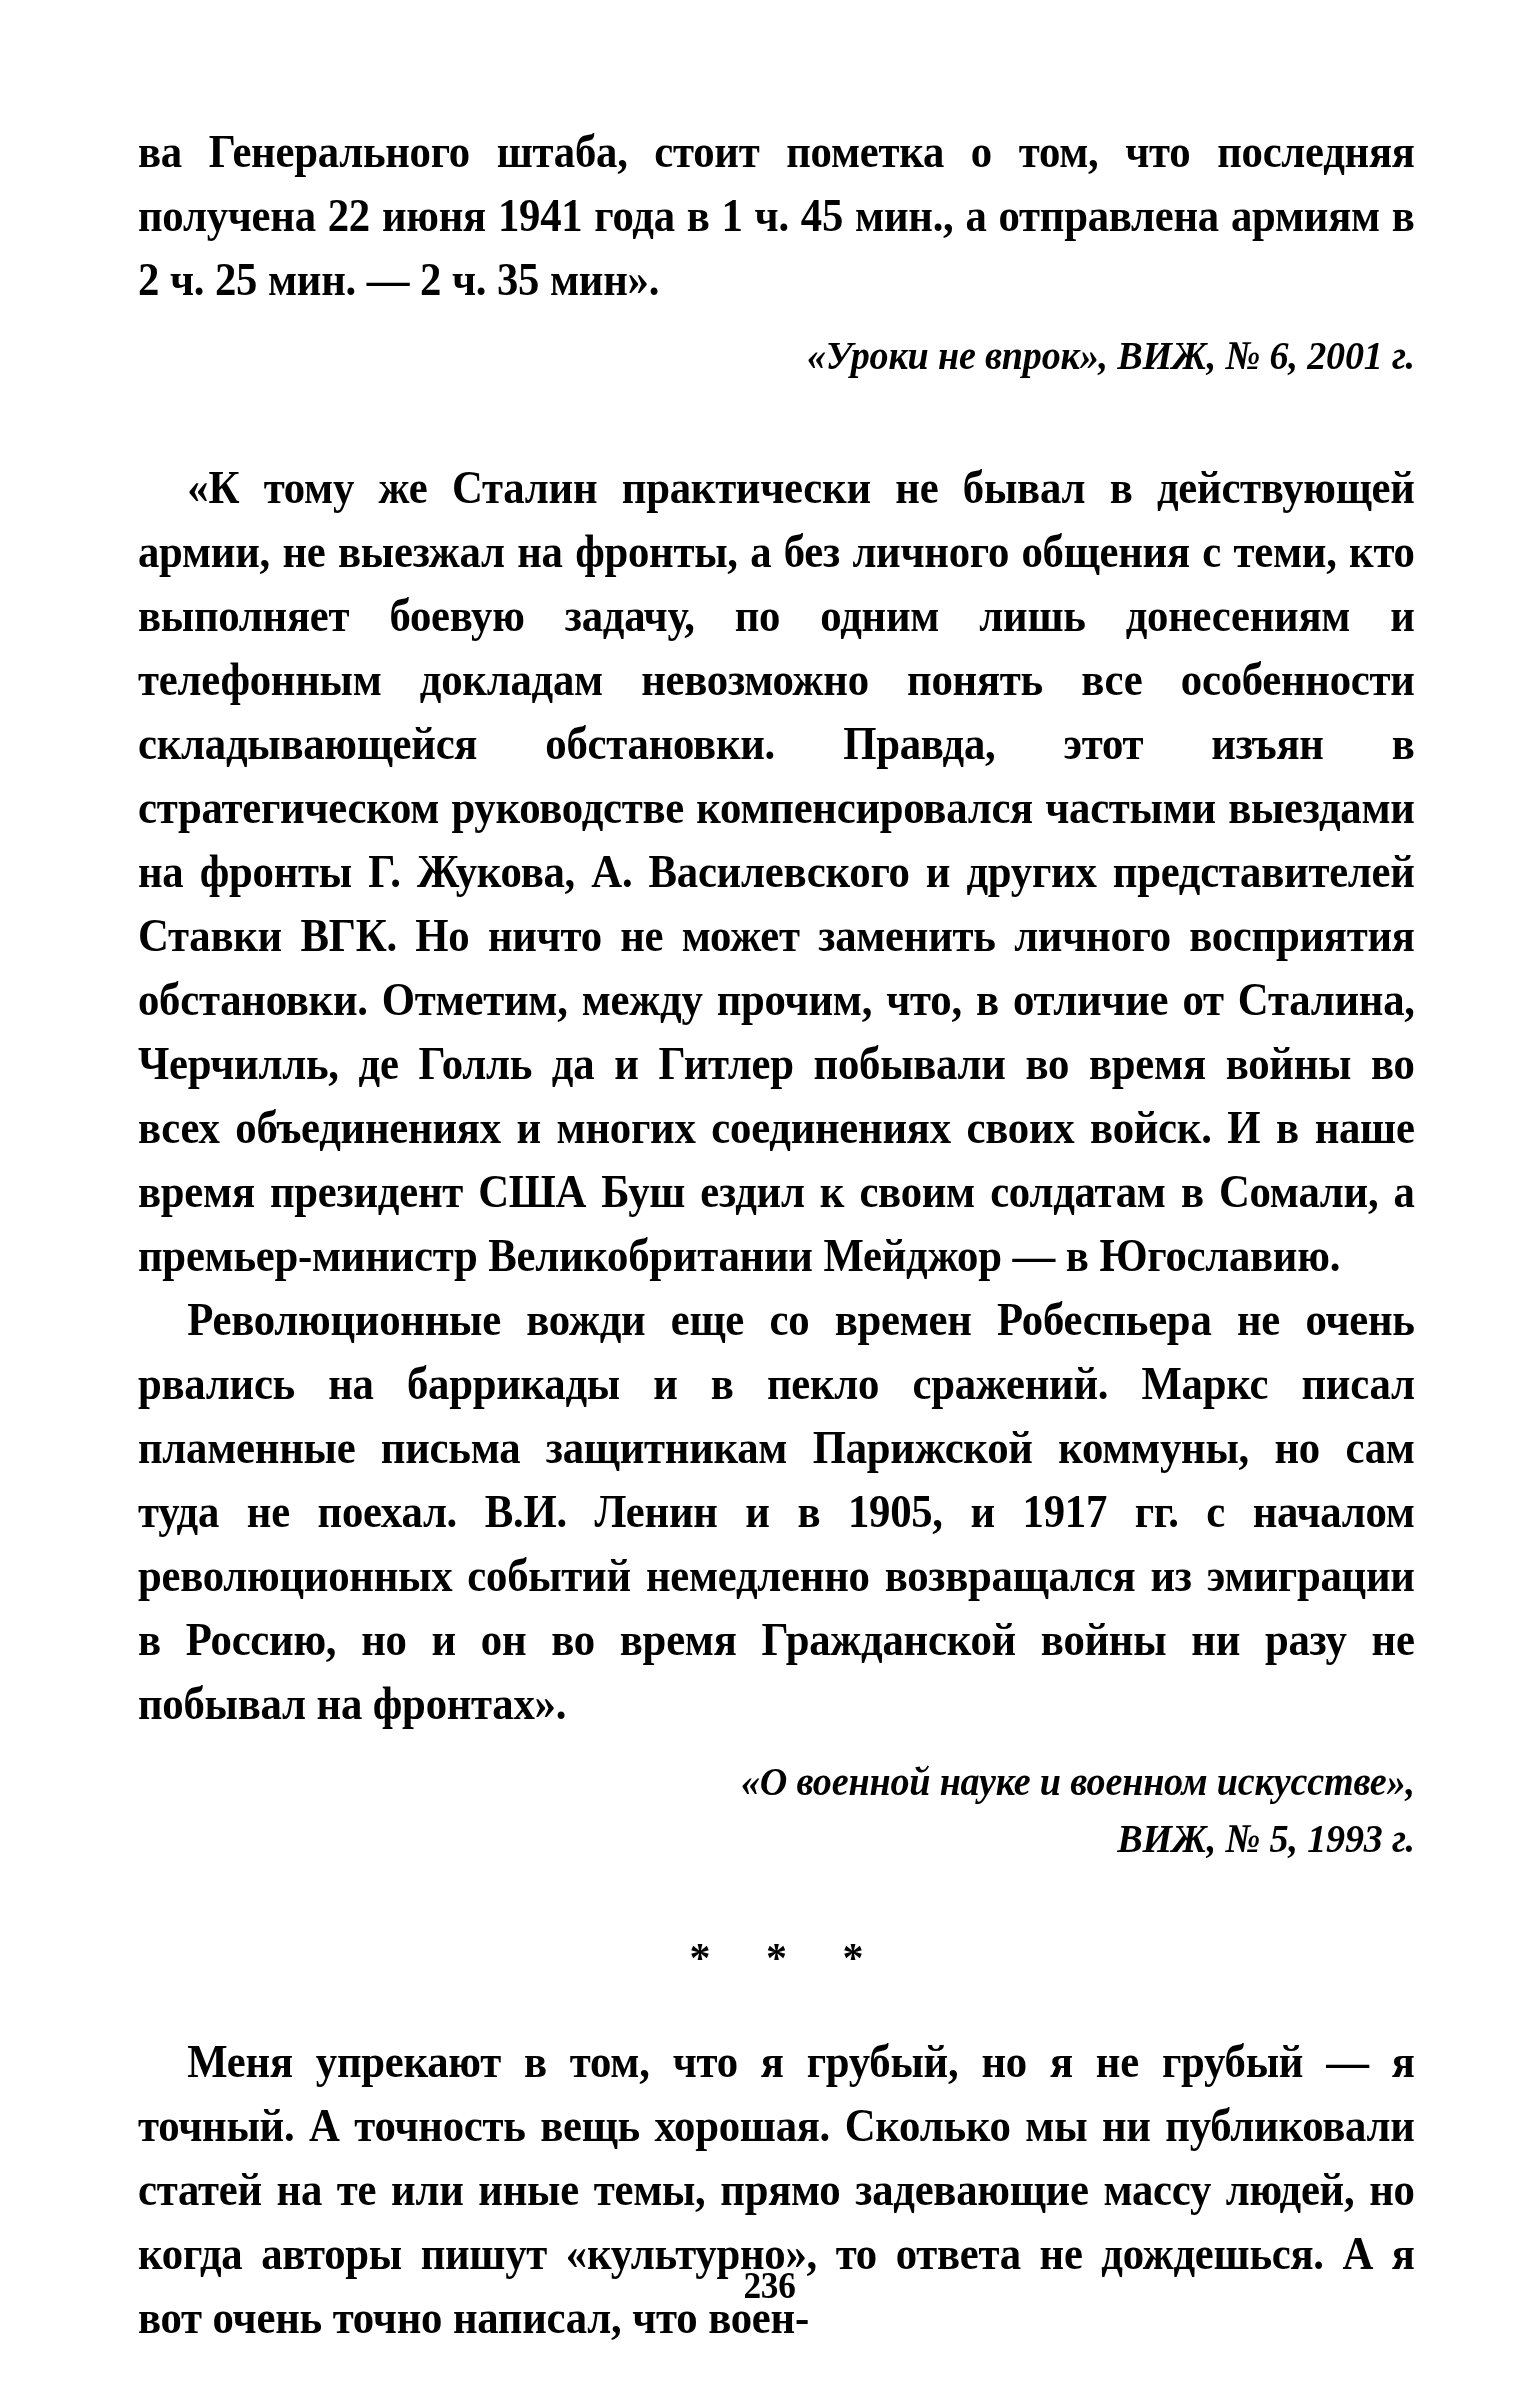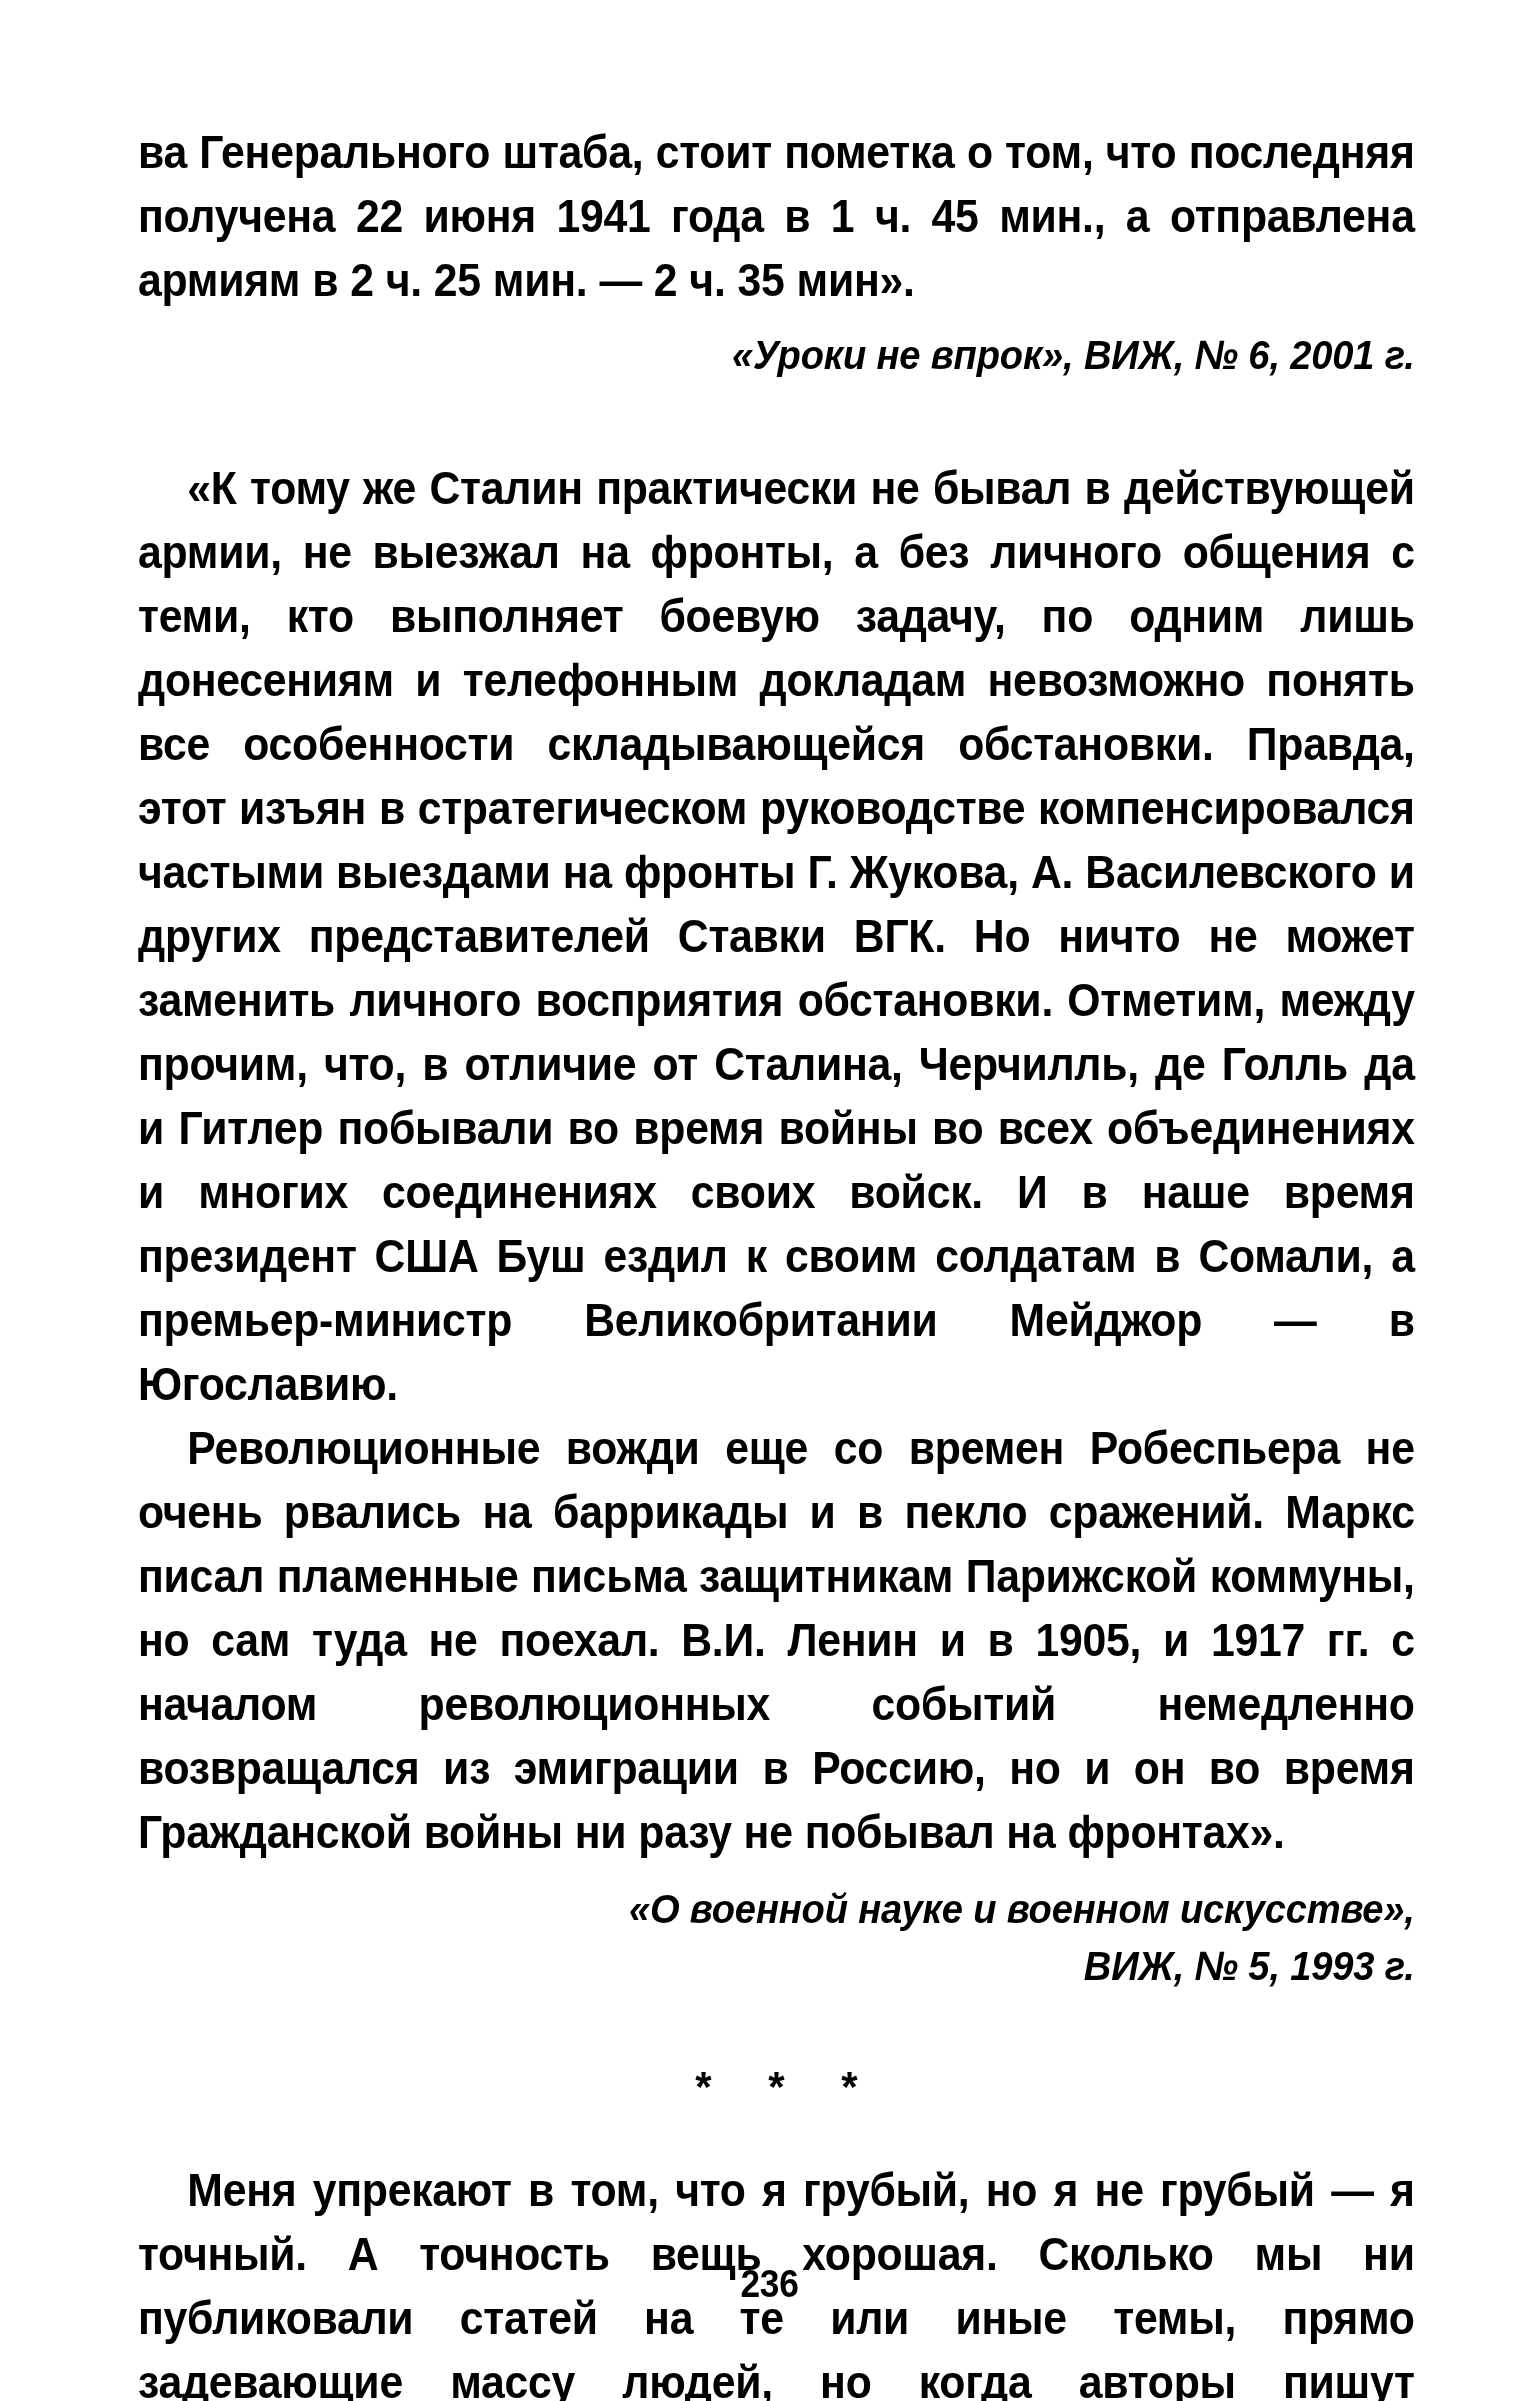--- a/index.html
+++ b/index.html
@@ -17,20 +17,21 @@
   }
 
   .page {
     position: relative;
     box-sizing: border-box;
     width: 1539px;
     height: 2401px;
     background: #ffffff;
     padding: 0;
     overflow: hidden;
+    font-family: Liberation Serif, serif;
   }
 
   .text-column {
     position: absolute;
     left: 138px;
     top: 120px;
     width: 1277px;
   }
 
   

